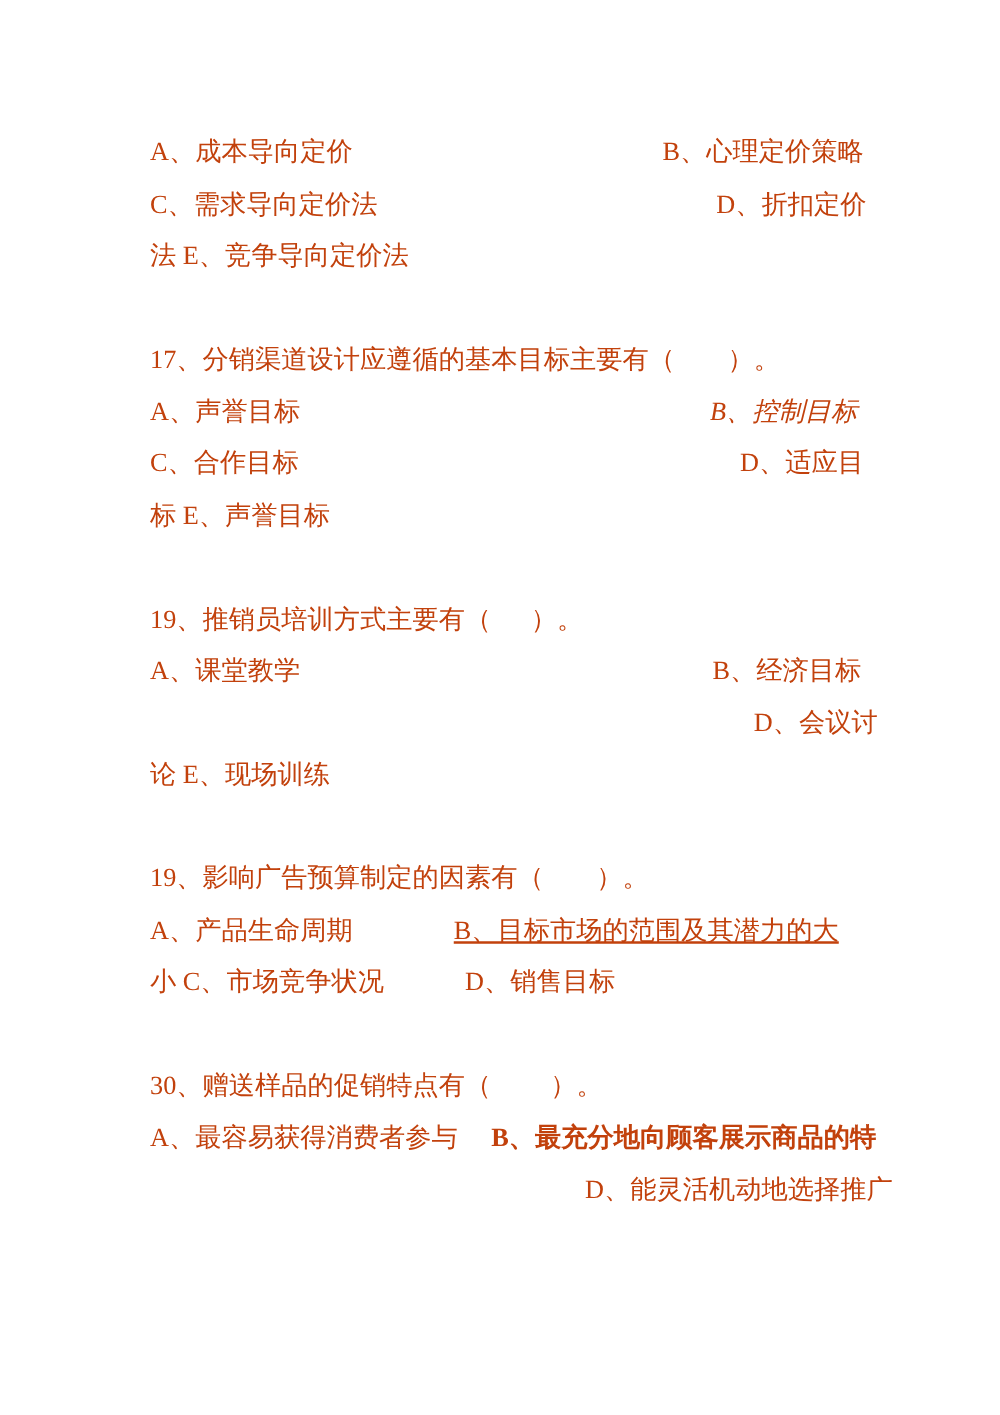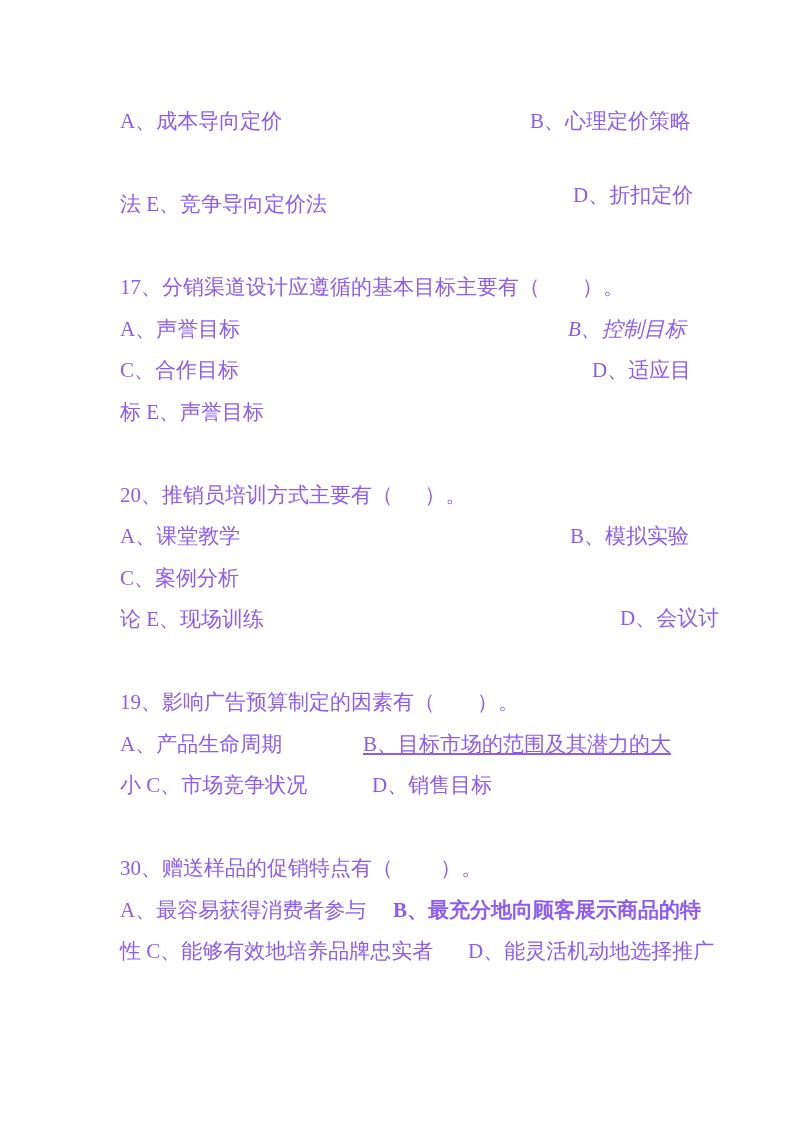--- a/index.html
+++ b/index.html
@@ -8,21 +8,21 @@
     background: #ffffff;
   }
   .page {
     position: relative;
     width: 800px;
     height: 1132px;
     background: #ffffff;
     overflow: hidden;
     font-family: "Liberation Serif", "DejaVu Serif", serif;
     font-size: 21px;
-    color: #8b5cf6;
+    color: #c2410c;
   }
   .content {
     position: absolute;
     left: 120px;
     top: 101px;
     width: 578px;
   }
   .line {
     position: relative;
     height: 41.5px;
@@ -37,34 +37,34 @@
     position: absolute;
     top: 0;
   }
 </style>
 </head>
 <body>
 
 <div class="page">
   <div class="content">
       <div class="line"><span class="seg">A、成本导向定价</span><span class="seg right" style="left: 410px;">B、心理定价策略</span></div>
-      <div class="line"><span class="seg right" style="left: 453px; margin-top: 32px;">D、折扣定价</span></div>
+      <div class="line"><span class="seg">C、需求导向定价法</span><span class="seg right" style="left: 453px;">D、折扣定价</span></div>
       <div class="line"><span class="seg">法 E、竞争导向定价法</span></div>
       <div class="line"></div>
       <div class="line"><span class="seg">17、分销渠道设计应遵循的基本目标主要有（        ）。</span></div>
       <div class="line"><span class="seg">A、声誉目标</span><span class="seg right" style="left: 448px; font-style: italic;">B、控制目标</span></div>
       <div class="line"><span class="seg">C、合作目标</span><span class="seg right" style="left: 472px;">D、适应目</span></div>
       <div class="line"><span class="seg">标 E、声誉目标</span></div>
       <div class="line"></div>
-      <div class="line"><span class="seg">20、推销员培训方式主要有（      ）。</span></div>
-      <div class="line"><span class="seg">A、课堂教学</span><span class="seg right" style="left: 450px;">B、模拟实验</span></div>
-      <div class="line"><span class="seg">C、案例分析</span><span class="seg right" style="left: 500px; margin-top: 40px;">D、会议讨</span></div>
+      <div class="line"><span class="seg">19、推销员培训方式主要有（      ）。</span></div>
+      <div class="line"><span class="seg">A、课堂教学</span><span class="seg right" style="left: 450px;">B、经济目标</span></div>
+      <div class="line"><span class="seg right" style="left: 483px;">D、会议讨</span></div>
       <div class="line"><span class="seg">论 E、现场训练</span></div>
       <div class="line"></div>
       <div class="line"><span class="seg">19、影响广告预算制定的因素有（        ）。</span></div>
       <div class="line"><span class="seg">A、产品生命周期</span><span class="seg right" style="left: 243px; text-decoration: underline;">B、目标市场的范围及其潜力的大</span></div>
       <div class="line"><span class="seg">小 C、市场竞争状况</span><span class="seg right" style="left: 252px; text-align: right;">D、销售目标</span></div>
       <div class="line"></div>
       <div class="line"><span class="seg">30、赠送样品的促销特点有（         ）。</span></div>
       <div class="line"><span class="seg">A、最容易获得消费者参与</span><span class="seg right" style="left: 273px; font-weight: bold;">B、最充分地向顾客展示商品的特</span></div>
-      <div class="line"><span class="seg">性 C、能够有效地培养品牌忠实者</span><span class="seg right" style="left: 348px;">D、能灵活机动地选择推广</span></div>
+      <div class="line"><span class="seg right" style="left: 348px;">D、能灵活机动地选择推广</span></div>
     </div>
 </div>
 
 </body></html>

